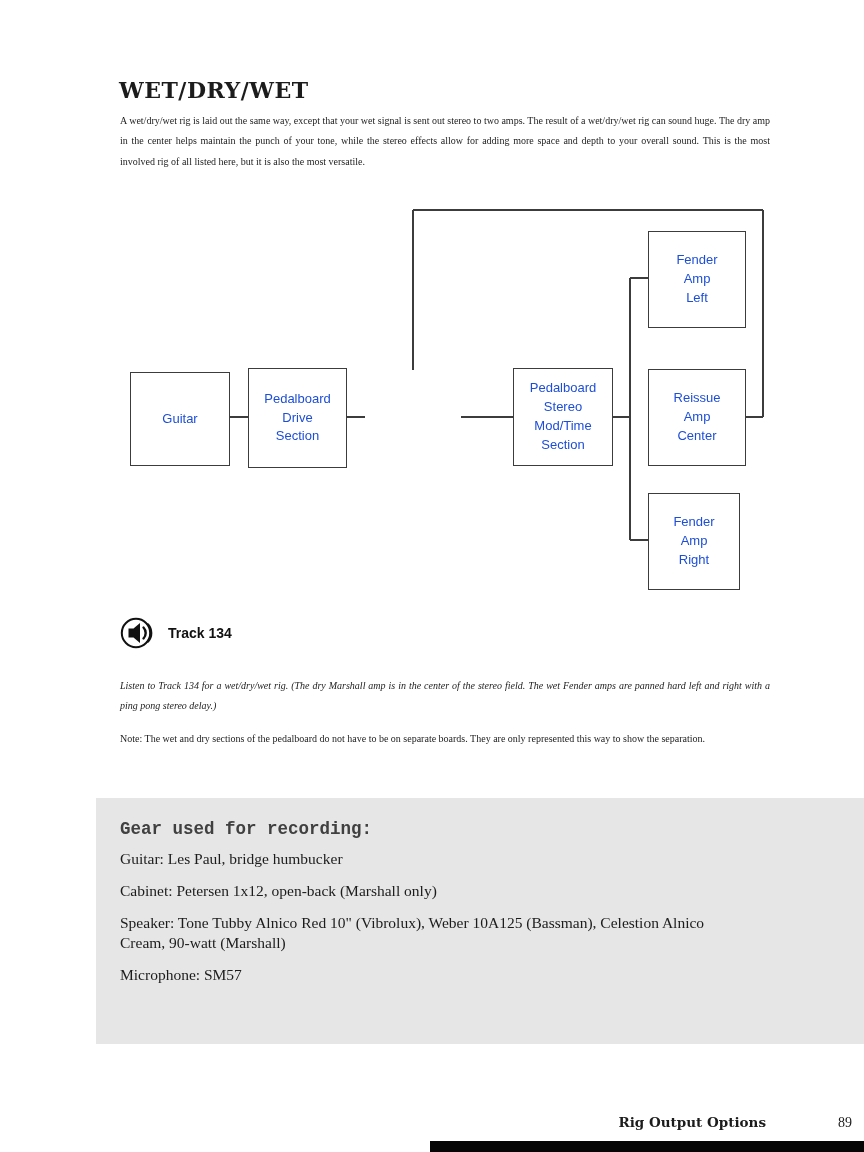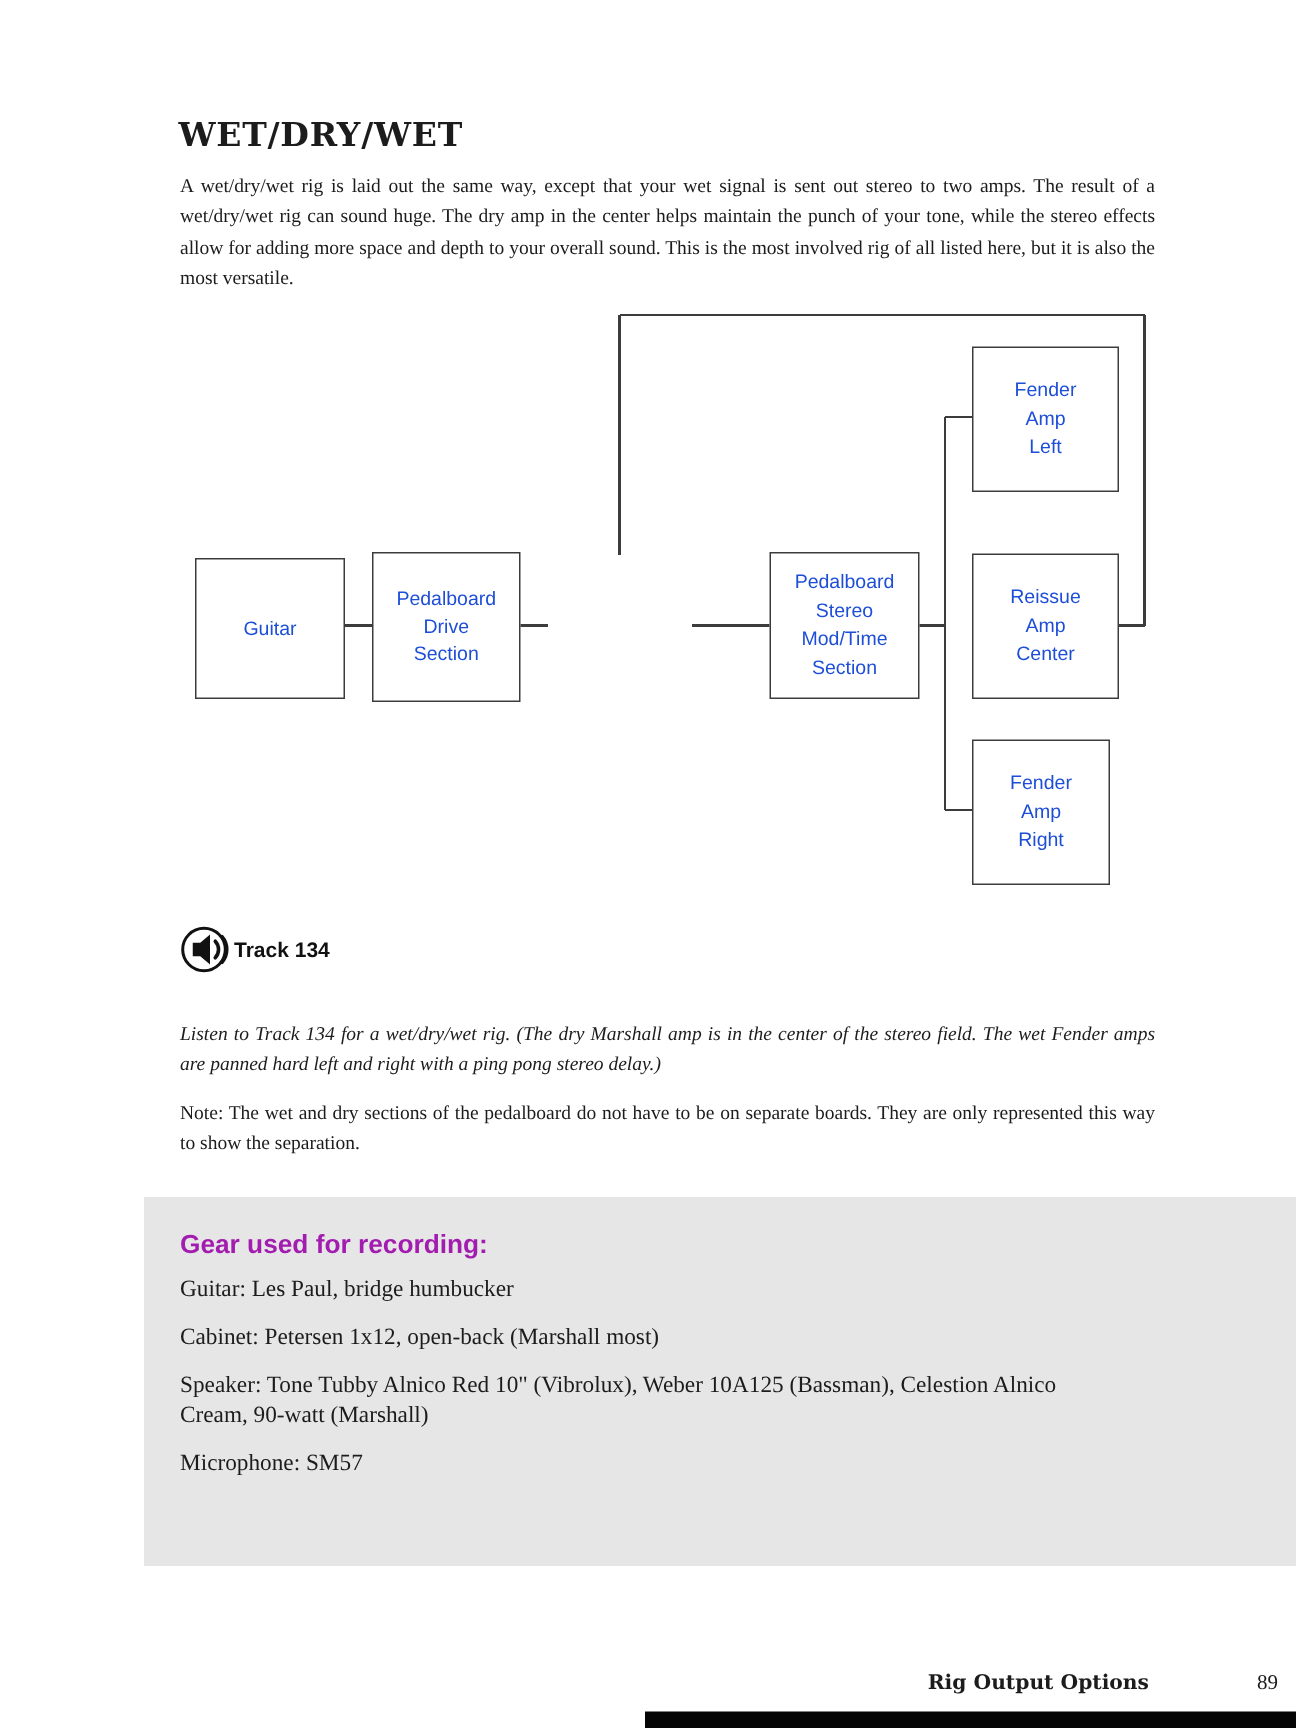--- a/index.html
+++ b/index.html
@@ -16,21 +16,21 @@
   .abs{position:absolute;}
 
   .title{
     left:119px;top:62px;width:650px;
     font-size:22px;font-weight:bold;
     letter-spacing:0.5px;
     font-family:"DejaVu Serif","Liberation Serif",serif;
   }
   .bodytext{
     left:120px;width:650px;
-    font-size:13px;line-height:20.4px;
+    font-size:10px;line-height:20.4px;
     text-align:justify;
   }
   .intro{top:101px;}
   .caption{top:666px;font-style:italic;}
   .note{top:719px;}
 
   
   .wires{left:0;top:0;width:864px;height:1152px;pointer-events:none;}
   .dbox{
     position:absolute;
@@ -47,39 +47,39 @@
   .box-drive{left:248px;top:368px;width:97px;height:98px;}
   .box-aby{left:365px;top:370px;width:96px;height:95px;}
   .box-stereo{left:513px;top:368px;width:98px;height:96px;}
   .box-fender-left{left:648px;top:231px;width:96px;height:95px;}
   .box-marshall{left:648px;top:369px;width:96px;height:95px;}
   .box-fender-right{left:648px;top:493px;width:90px;height:95px;}
 
   
   .track-row{
     left:120px;top:616px;
-    display:flex;align-items:center;
+    display:flex;align-items:center;gap:12px;
   }
   .track-label{
     font-family:"Liberation Sans", sans-serif;
     font-weight:bold;font-size:14px;color:#111;
   }
 
   
   .gear-panel{
     left:96px;top:798px;width:768px;height:246px;
     background:#e6e6e6;
     box-sizing:border-box;
     padding:21px 0 0 24px;
   }
   .gear-heading{
-    font-family:Liberation Sans, sans-serif;
+    font-family:Liberation Mono, monospace;
     font-weight:bold;
     font-size:17.5px;
-    color:#a21caf;
+    color:#404040;
     margin:0 0 10px 0;
   }
   .gear-item{
     width:626px;
     font-size:15.5px;line-height:19.5px;
     margin:0 0 12.5px 0;
   }
 
   
   .footer{
@@ -161,21 +161,21 @@
     <span class="track-label">Track 134</span>
   </div>
 
   <p class="abs bodytext caption">Listen to Track 134 for a wet/dry/wet rig. (The dry Marshall amp is in the center of the stereo field. The wet Fender amps are panned hard left and right with a ping pong stereo delay.)</p>
 
   <p class="abs bodytext note">Note: The wet and dry sections of the pedalboard do not have to be on separate boards. They are only represented this way to show the separation.</p>
 
   <div class="abs gear-panel">
     <h2 class="gear-heading">Gear used for recording:</h2>
     <p class="gear-item">Guitar: Les Paul, bridge humbucker</p>
-    <p class="gear-item">Cabinet: Petersen 1x12, open-back (Marshall most)</p>
+    <p class="gear-item">Cabinet: Petersen 1x12, open-back (Marshall only)</p>
     <p class="gear-item">Speaker: Tone Tubby Alnico Red 10" (Vibrolux), Weber 10A125 (Bassman), Celestion Alnico Cream, 90-watt (Marshall)</p>
     <p class="gear-item">Microphone: SM57</p>
   </div>
 
   <div class="abs footer">
     <span class="footer-section">Rig Output Options</span>
     <span class="footer-page">89</span>
   </div>
 
   <div class="abs scan-bar"></div>

